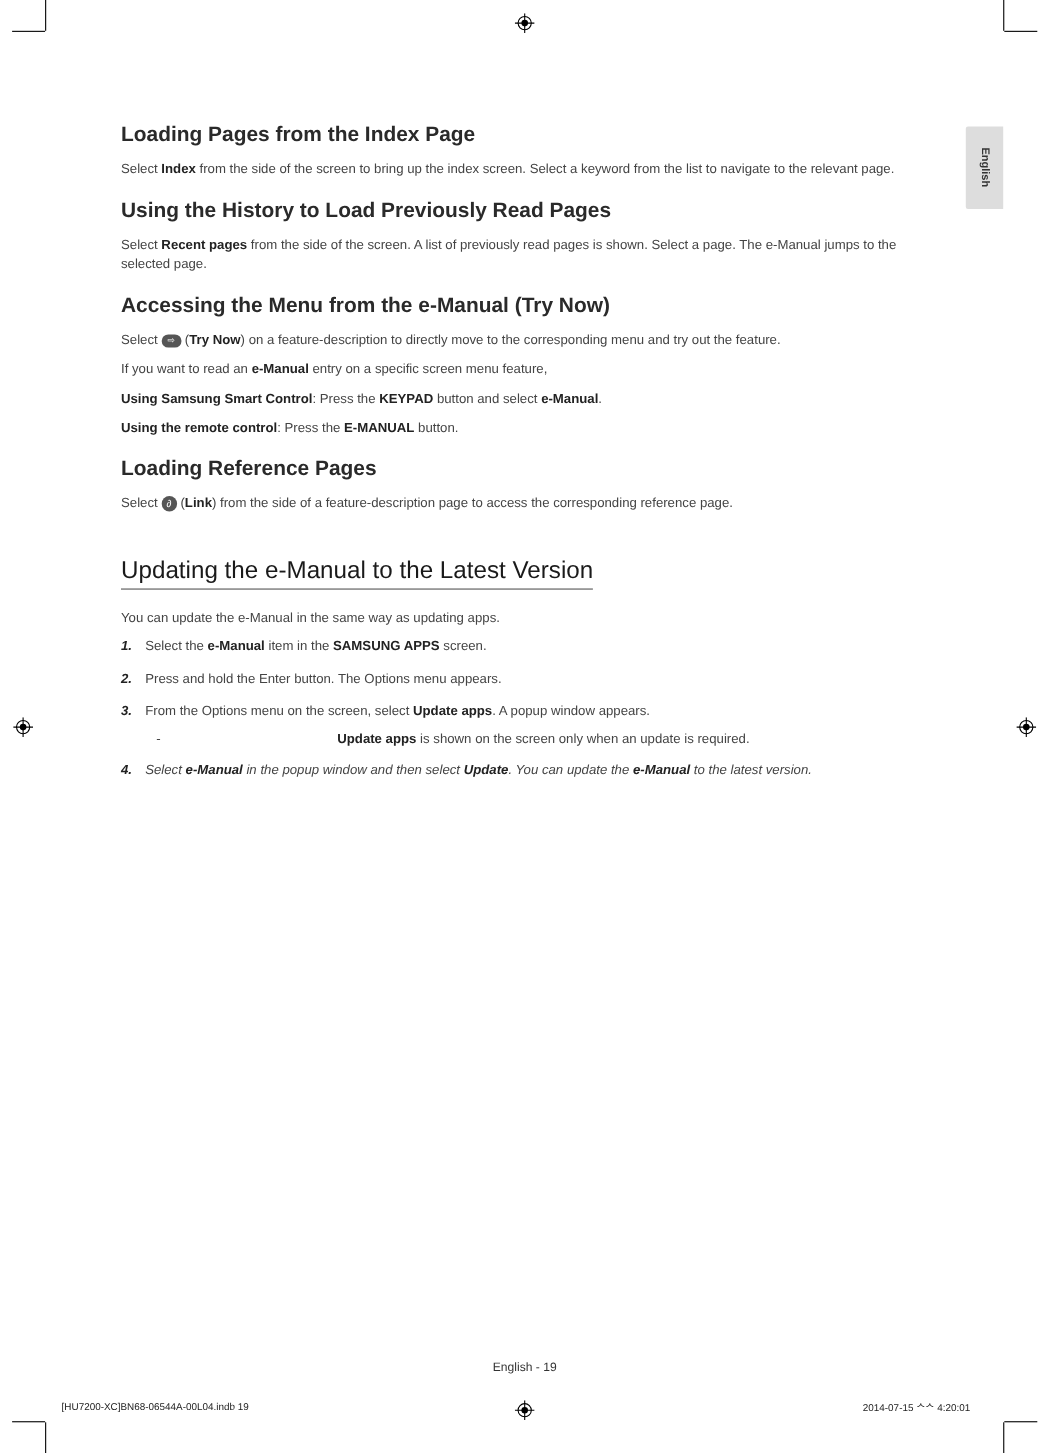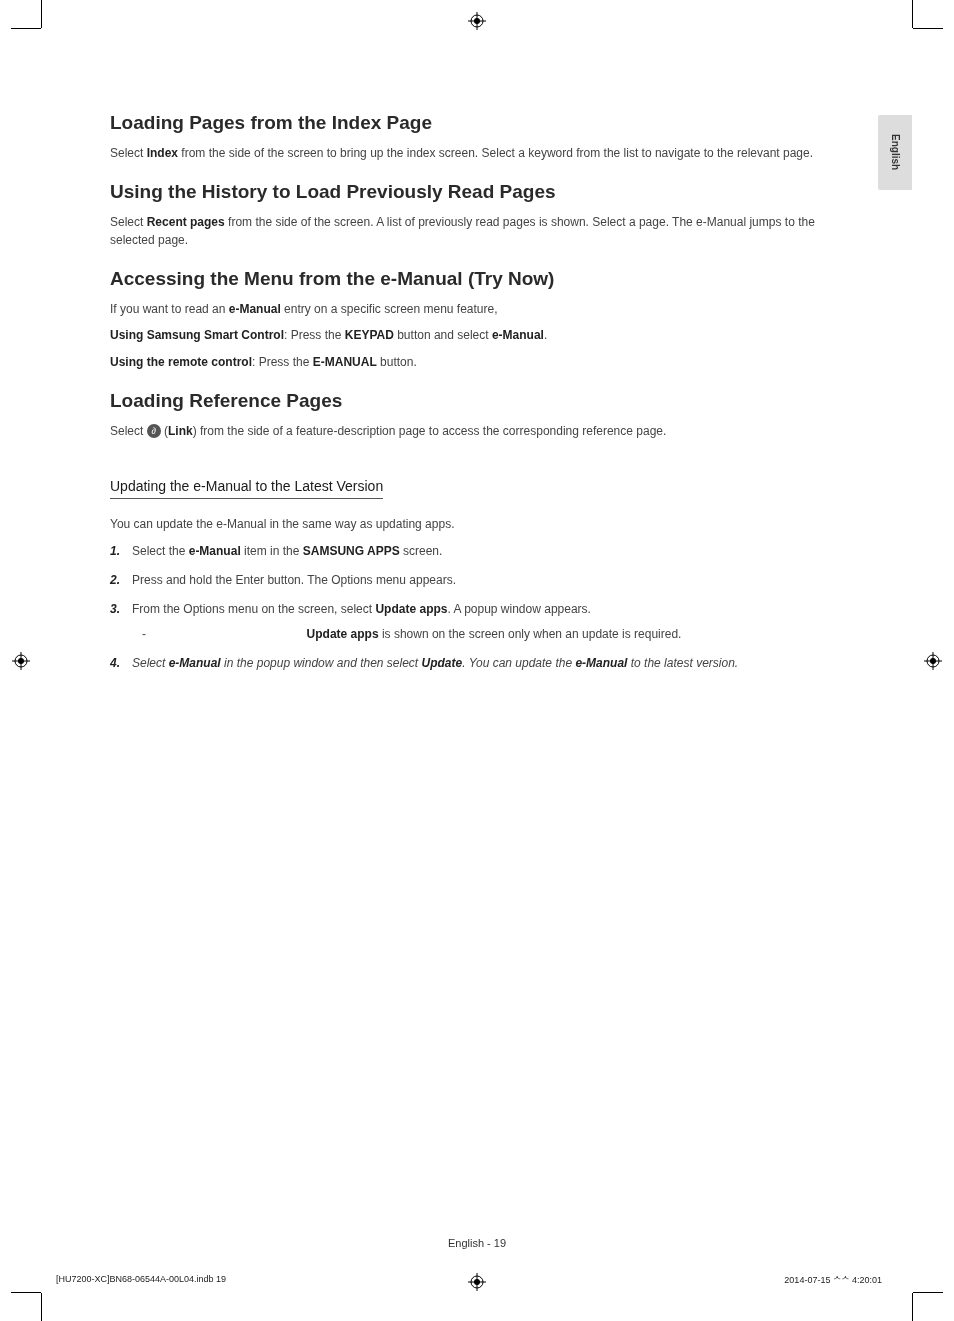--- a/index.html
+++ b/index.html
@@ -95,21 +95,21 @@
       padding-left: 28px;
       position: relative;
       margin-bottom: 6px;
     }
     .note-item::before {
       content: "-";
       position: absolute;
       left: 14px;
     }
     .h2 {
-      font-size: 14px;
+      font-size: 22px;
       font-weight: normal;
       color: #1a1a1a;
       border-bottom: 1px solid #555;
       display: inline-block;
       padding-bottom: 4px;
       margin-top: 30px;
       margin-bottom: 16px;
     }
     .ol { list-style: none; counter-reset: step; }
     .ol li {
@@ -212,20 +212,23 @@
   <div class="para">
     <span>Select </span><span class="b">Index</span><span> from the side of the screen to bring up the index screen. Select a keyword from the list to navigate to the relevant page.</span>
   </div>
 
   <div class="h3">Using the History to Load Previously Read Pages</div>
   <div class="para">
     <span>Select </span><span class="b">Recent pages</span><span> from the side of the screen. A list of previously read pages is shown. Select a page. The e-Manual jumps to the selected page.</span>
   </div>
 
   <div class="h3">Accessing the Menu from the e-Manual (Try Now)</div>
+  <div class="para">
+    <span>Select </span><span class="inline-icon">⇨</span><span> (</span><span class="b">Try Now</span><span>) on a feature-description to directly move to the corresponding menu and try out the feature.</span>
+  </div>
   <div class="para">
     <span>If you want to read an </span><span class="b">e-Manual</span><span> entry on a specific screen menu feature,</span>
   </div>
   <div class="para">
     <span class="b">Using Samsung Smart Control</span><span>: Press the </span><span class="b">KEYPAD</span><span> button and select </span><span class="b">e-Manual</span><span>.</span>
   </div>
   <div class="para">
     <span class="b">Using the remote control</span><span>: Press the </span><span class="b">E-MANUAL</span><span> button.</span>
   </div>
 

